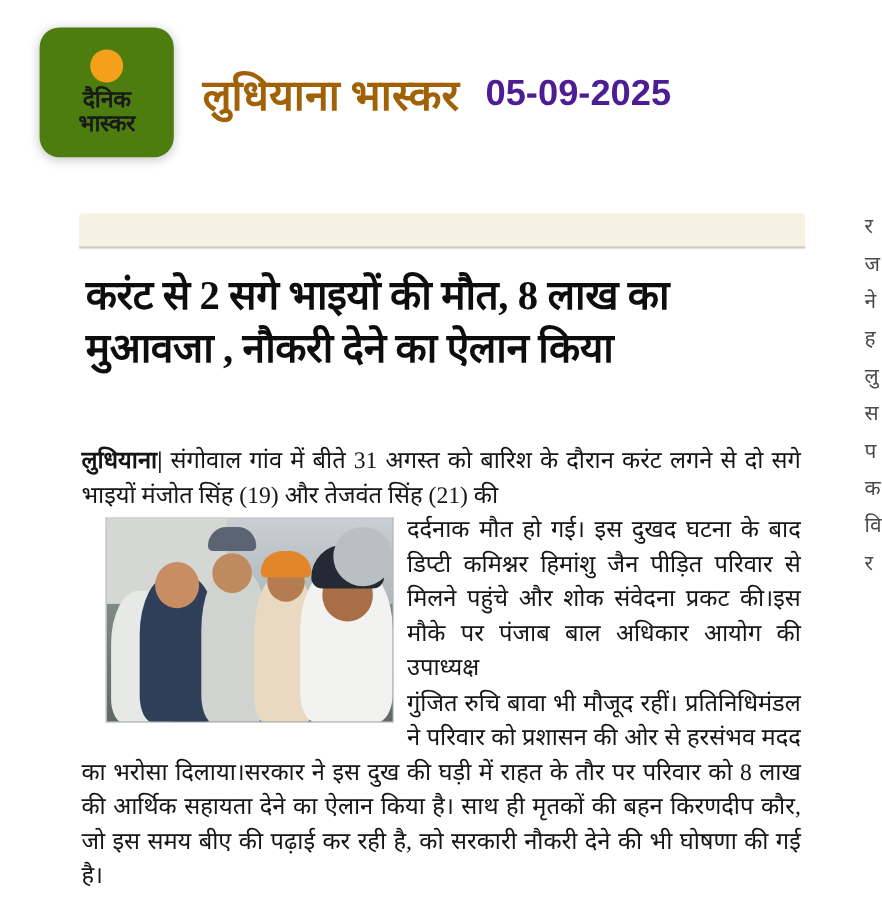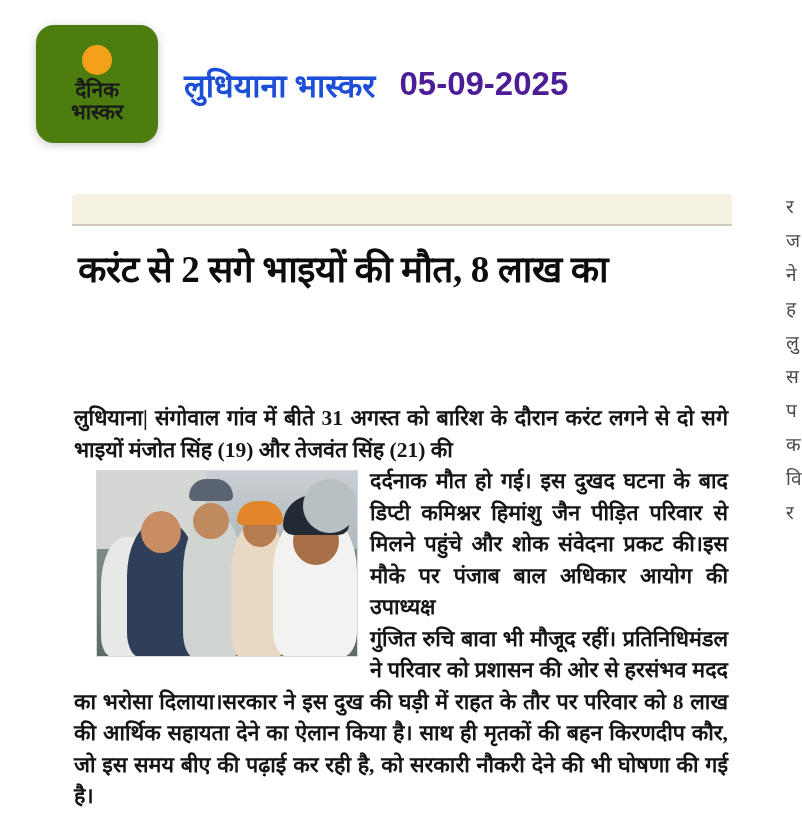--- a/index.html
+++ b/index.html
@@ -54,22 +54,22 @@
     font-family: Liberation Serif, serif;
     font-weight: bold;
     font-size: 21px;
     color: #1a1a1a;
     line-height: 1.05;
     letter-spacing: -0.3px;
   }
   .header-title {
     font-family: "Liberation Serif", serif;
     font-weight: bold;
-    font-size: 32px;
-    color: #1d4ed8;
+    font-size: 39px;
+    color: #a16207;
     margin-left: 26px;
     white-space: nowrap;
   }
   .header-date {
     font-family: "Liberation Sans", sans-serif;
     font-weight: bold;
     font-size: 33px;
     color: #4c1d95;
     margin-left: 24px;
     white-space: nowrap;
@@ -136,21 +136,21 @@
     position: absolute;
     left: 74px;
     top: 225px;
     width: 654px;
     font-family: "Liberation Serif", serif;
     font-size: 21.5px;
     line-height: 31.5px;
     color: #151515;
     text-align: justify;
   }
-  .body-text p { margin: 0 0 0 0; font-weight: bold; }
+  .body-text p { margin: 0 0 0 0; }
 
   
   .photo {
     float: left;
     width: 260px;
     height: 185px;
     margin: 4px 12px 4px 22px;
     position: relative;
     overflow: hidden;
     background: #9aa0a6;
@@ -198,20 +198,21 @@
   <div class="header-date">05-09-2025</div>
 </div>
 
 <div class="clipping">
 
   <div class="top-strip"></div>
   <div class="rule-top"></div>
 
   <div class="headline">
     <div>करंट से 2 सगे भाइयों की मौत, 8 लाख का</div>
+    <div>मुआवजा , नौकरी देने का ऐलान किया</div>
   </div>
 
   <div class="body-text">
     <p>
       <b>लुधियाना|</b><span> संगोवाल गांव में बीते 31 अगस्त को बारिश के दौरान करंट लगने से दो सगे भाइयों मंजोत सिंह (19) और तेजवंत सिंह (21) की</span>
     </p>
     <div class="photo">
       <div class="ph-sky"></div>
       <div class="ph-wall"></div>
       <div class="ph-ground"></div>

